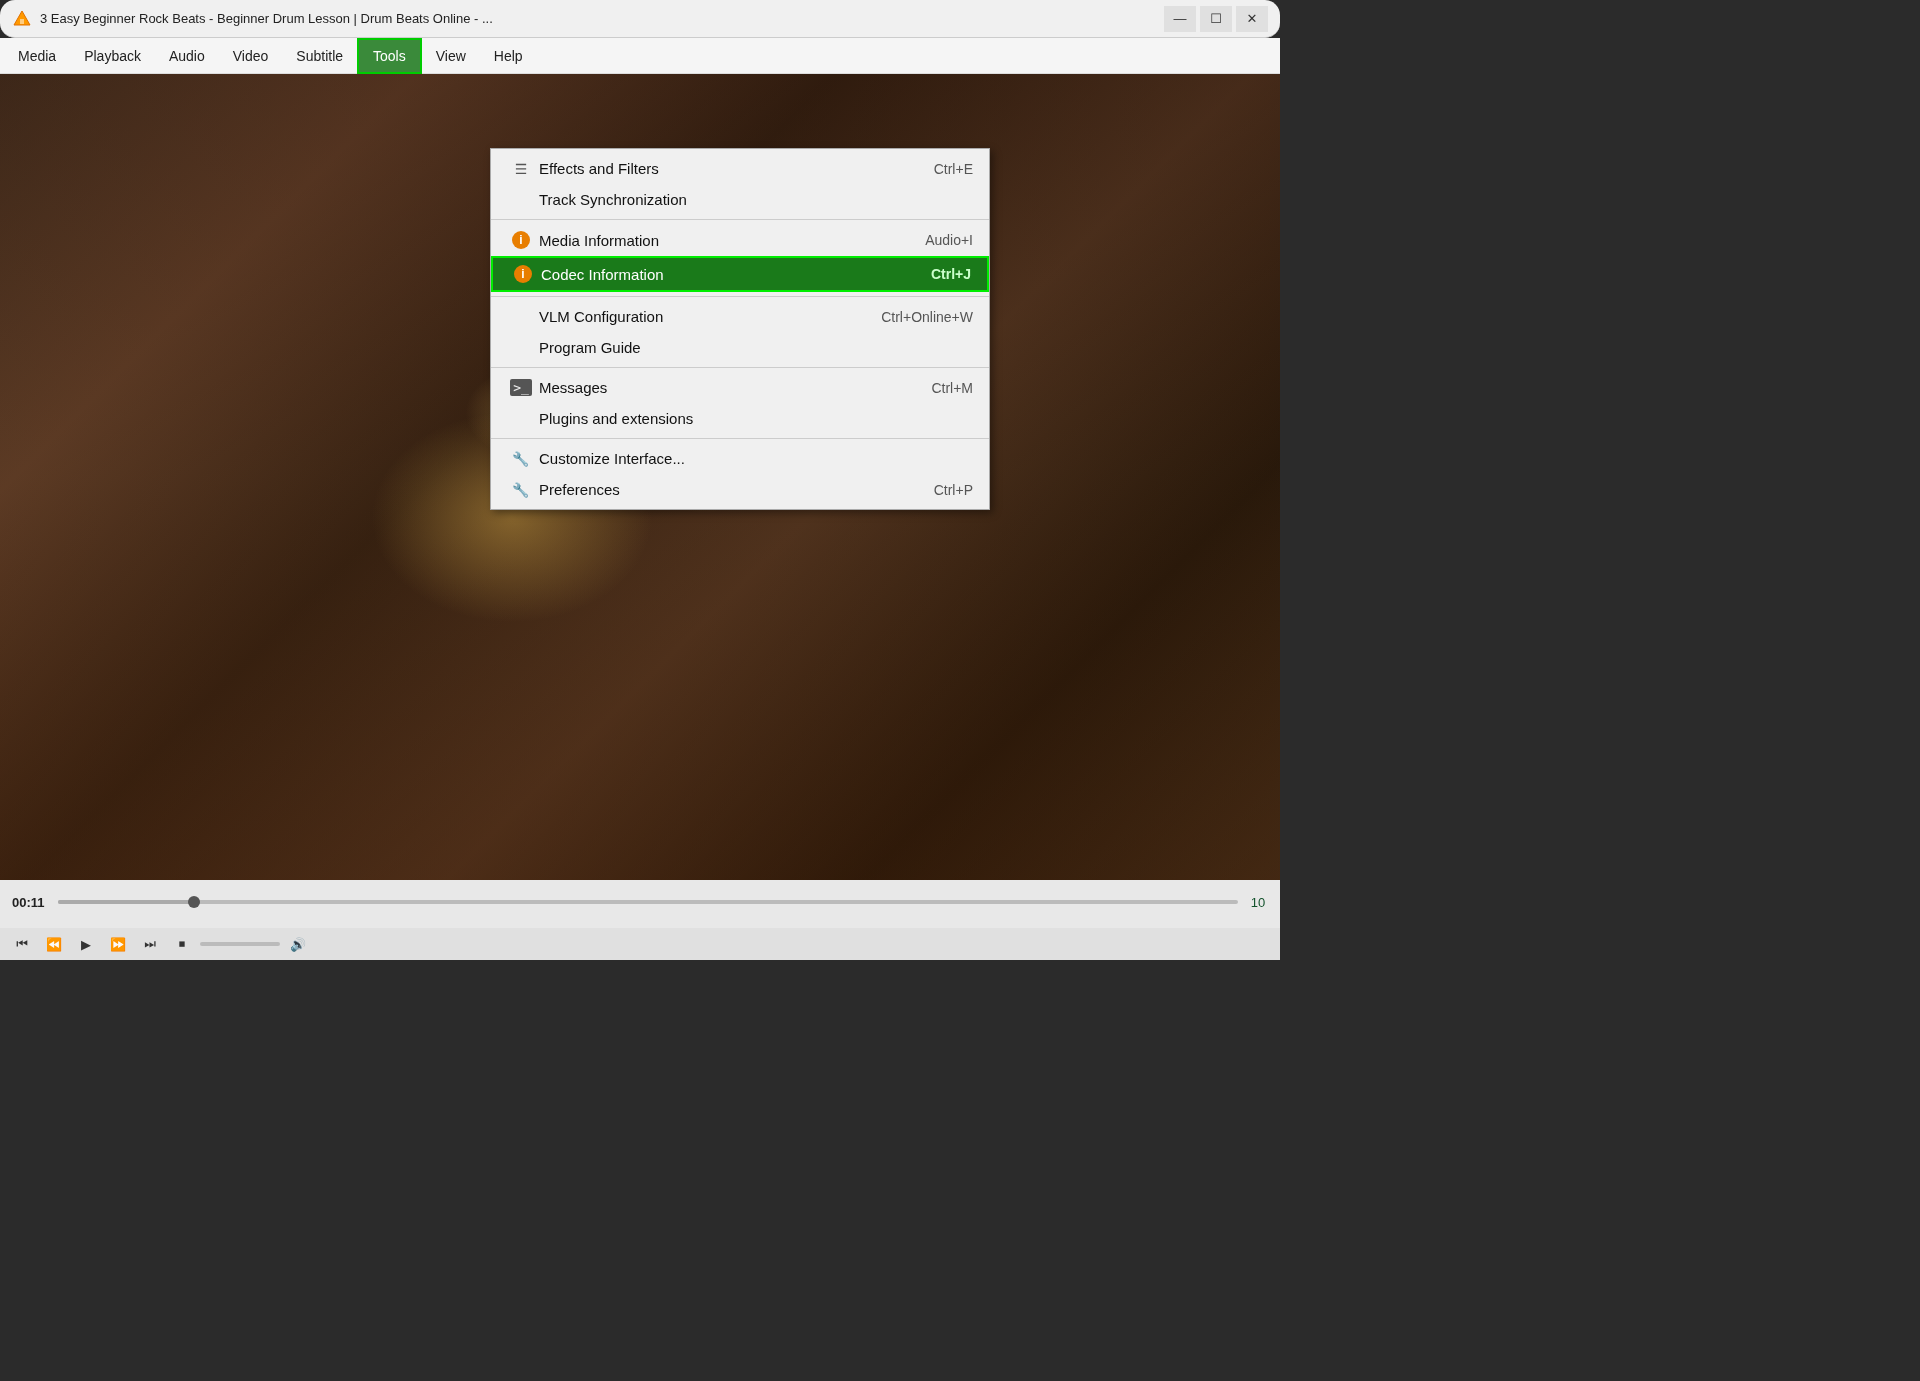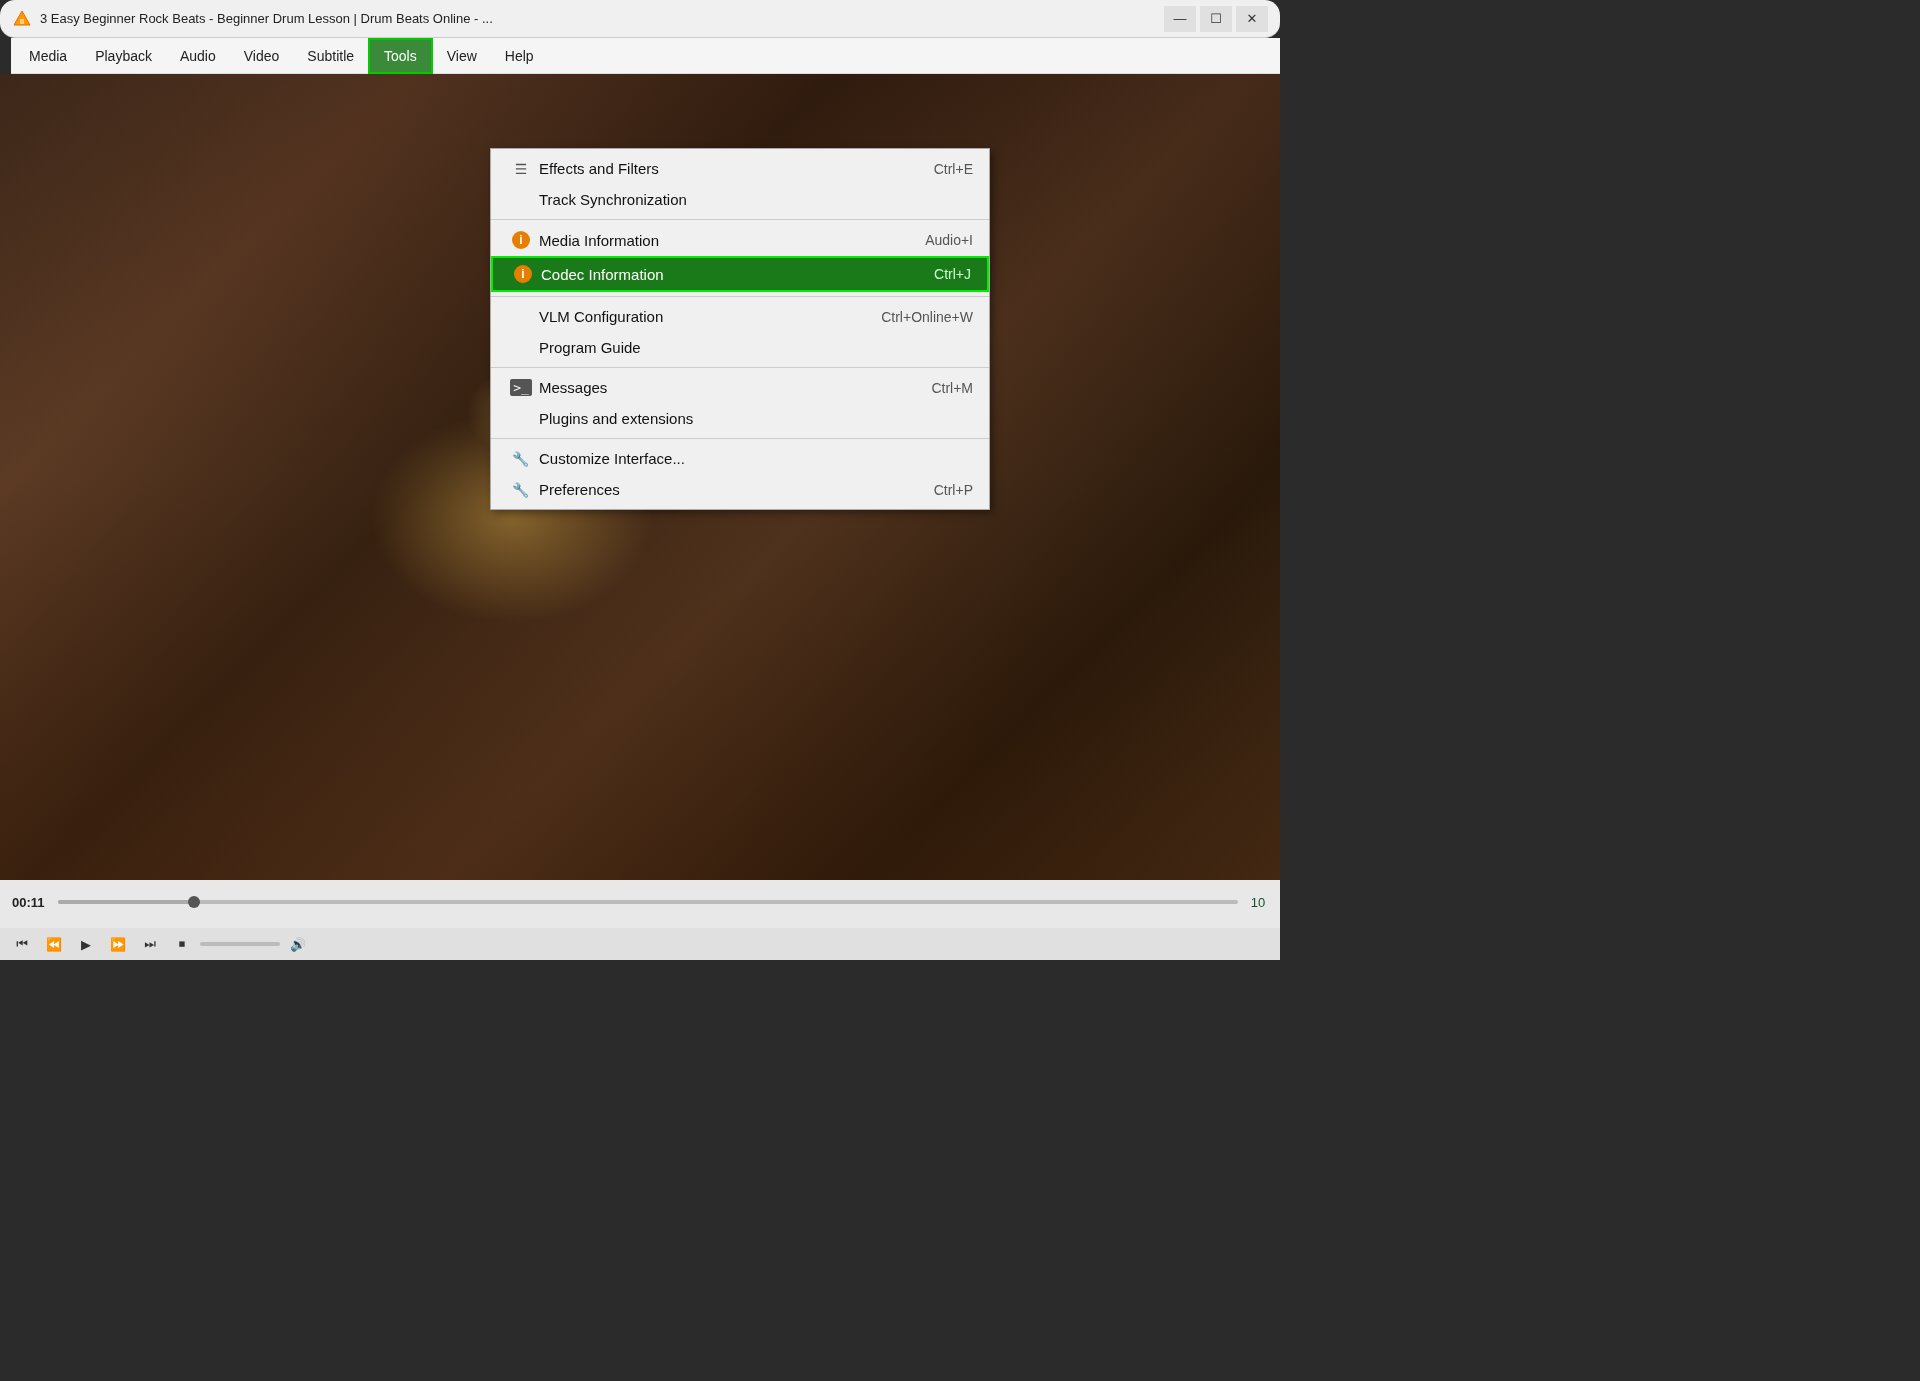--- a/index.html
+++ b/index.html
@@ -52,21 +52,20 @@
     }
 
     
     .menu-bar {
       background: #f5f5f5;
       height: 36px;
       display: flex;
       align-items: center;
       padding: 0 4px;
       border-bottom: 1px solid #ddd;
-      margin-left: 11px;
     }
     .menu-item {
       padding: 4px 14px;
       font-size: 14px;
       color: #222;
       cursor: pointer;
       height: 36px;
       display: flex;
       align-items: center;
       white-space: nowrap;
@@ -127,21 +126,21 @@
       font-size: 15px;
       color: #111;
       cursor: pointer;
       white-space: nowrap;
     }
     .dropdown-item.highlighted {
       background: #1a7a1a;
       color: white;
       border: 2px solid #00ee00;
     }
-    .dropdown-item.highlighted .shortcut { color: #ccffcc; }
+    .dropdown-item.highlighted .shortcut { color: #ccffcc; font-weight: bold; }
     .dropdown-item .icon-slot {
       width: 28px;
       flex-shrink: 0;
       display: flex;
       align-items: center;
       justify-content: center;
       margin-right: 4px;
     }
     .dropdown-item .item-label {
       flex: 1;

